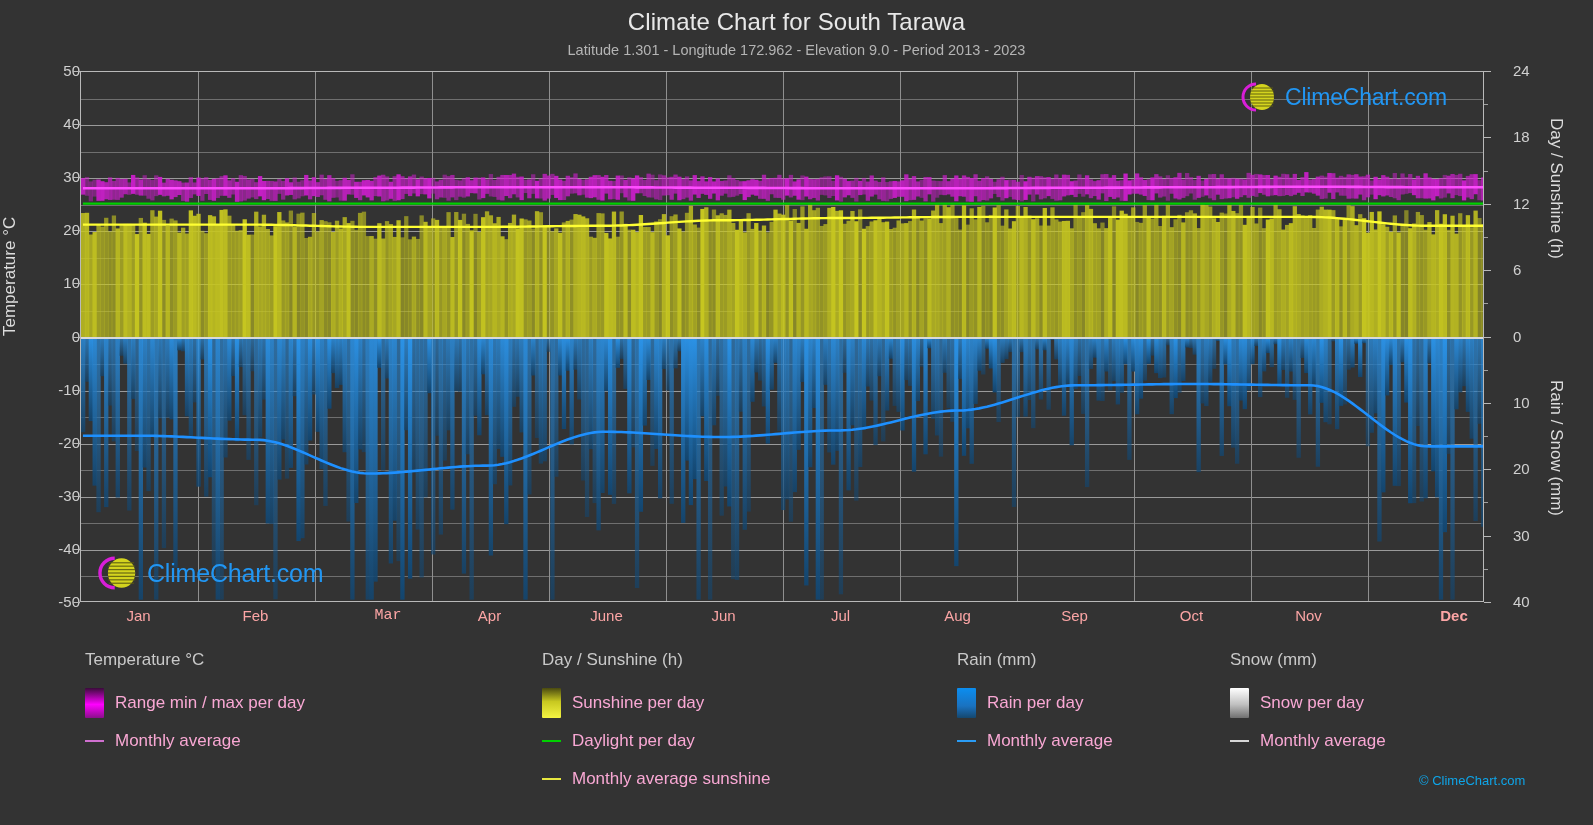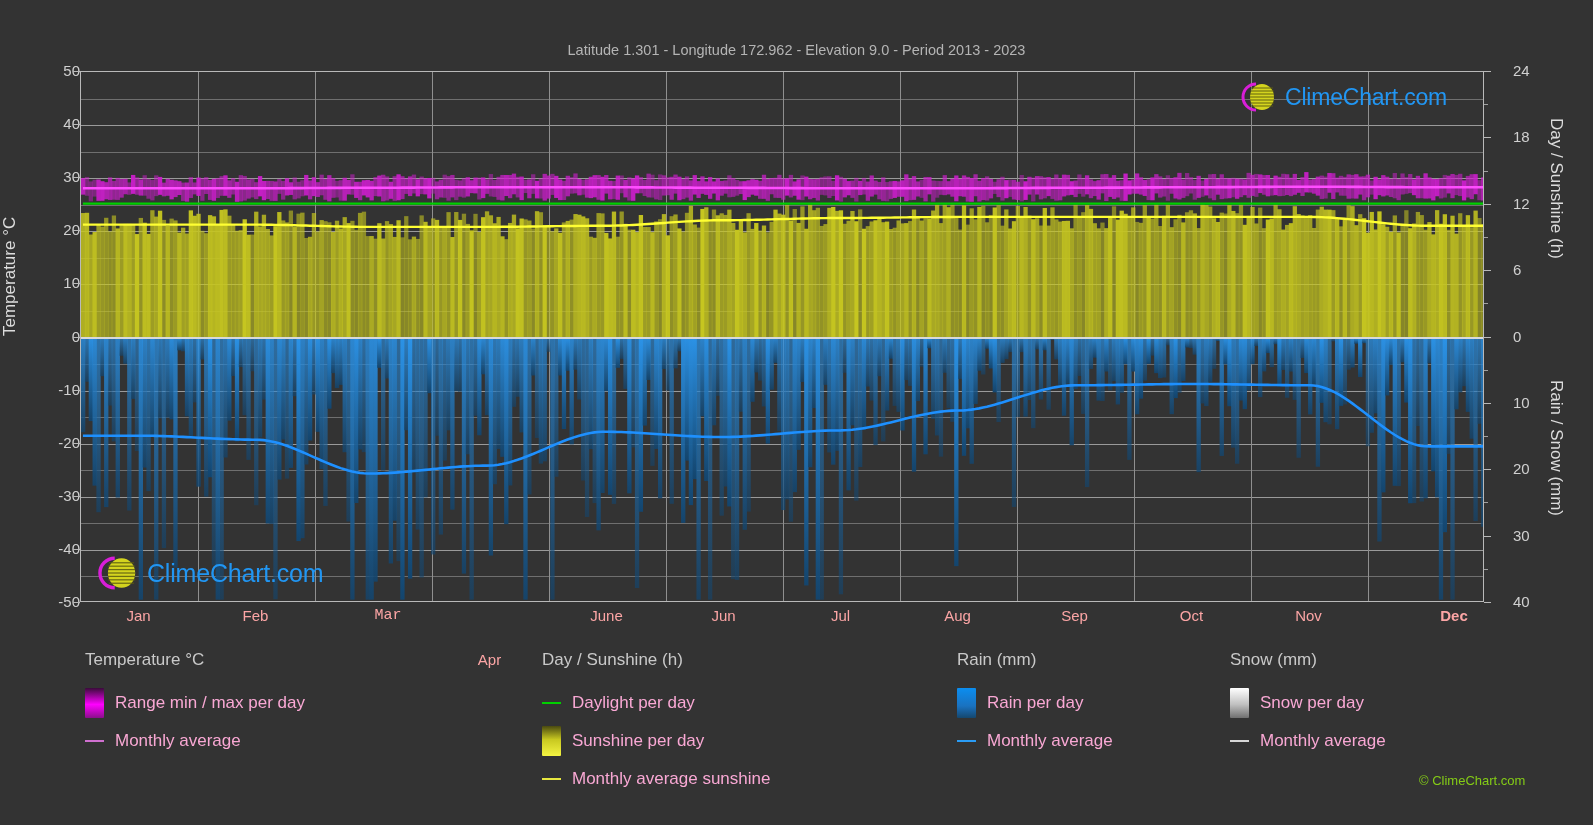--- a/index.html
+++ b/index.html
@@ -83,27 +83,28 @@
   #logo-bottom .logotext{font-size:25px;}
 
   
   #legend{position:absolute;left:0;top:650px;width:1593px;height:160px;}
   .leg-group{position:absolute;top:0;}
   .leg-head{font-size:17px;color:#c9c9c9;margin-bottom:12px;height:22px;}
   .leg-row{display:flex;align-items:center;height:38px;}
   .leg-row .lbl{font-size:17px;color:#f9a8d4;margin-left:11px;}
   .sw-box{width:19px;height:30px;border-radius:1px;flex:0 0 auto;}
   .sw-line{width:19px;height:0;border-top:2px solid #fff;flex:0 0 auto;}
-  .copyright{position:absolute;left:1419px;top:773px;font-size:13px;color:#84cc16;}
+  .copyright{position:absolute;left:1419px;top:773px;font-size:13px;color:#0ea5e9;}
 </style>
 </head>
 <body>
 
 <div id="chart-root">
 
+  <div class="chart-title">Climate Chart for South Tarawa</div>
   <div class="chart-subtitle">Latitude 1.301 - Longitude 172.962 - Elevation 9.0 - Period 2013 - 2023</div>
 
   <div class="axis-title-left">Temperature °C</div>
   <div class="axis-title-r1">Day / Sunshine (h)</div>
   <div class="axis-title-r2">Rain / Snow (mm)</div>
 
   <div id="axis-left">
       <div class="tickL" style="top: 71px;">50</div>
       <div class="tickmarkL" style="top: 71px;"></div>
       <div class="tickL" style="top: 124.1px;">40</div>
@@ -152,21 +153,21 @@
       <div class="tickmarkR" style="top: 602px;"></div>
       <div class="minortickR" style="top: 369.688px;"></div>
       <div class="minortickR" style="top: 436.062px;"></div>
       <div class="minortickR" style="top: 502.438px;"></div>
       <div class="minortickR" style="top: 568.812px;"></div>
     </div>
   <div id="axis-x">
       <div class="xlabel" style="left: 138.5px;">Jan</div>
       <div class="xlabel" style="left: 255.5px;">Feb</div>
       <div class="xlabel" style="left: 388px; font-family: Liberation Mono, monospace;">Mar</div>
-      <div class="xlabel" style="left: 489.5px; margin-top: 44px;">Apr</div>
+      <div class="xlabel" style="left: 489.5px;">Apr</div>
       <div class="xlabel" style="left: 606.5px;">June</div>
       <div class="xlabel" style="left: 723.5px;">Jun</div>
       <div class="xlabel" style="left: 840.5px;">Jul</div>
       <div class="xlabel" style="left: 957.5px;">Aug</div>
       <div class="xlabel" style="left: 1074.5px;">Sep</div>
       <div class="xlabel" style="left: 1191.5px;">Oct</div>
       <div class="xlabel" style="left: 1308.5px;">Nov</div>
       <div class="xlabel" style="left: 1454px; font-weight: bold;">Dec</div>
     </div>
 
@@ -1368,26 +1369,26 @@
           <span class="lbl">Range min / max per day</span>
         </div>
         <div class="leg-row">
           <div class="sw-line" style="border-top-color: rgb(208, 112, 208);"></div>
           <span class="lbl">Monthly average</span>
         </div>
       </div>
       <div class="leg-group" style="left: 542px;">
         <div class="leg-head">Day / Sunshine (h)</div>
         <div class="leg-row">
+          <div class="sw-box" style="background: linear-gradient(rgb(74, 74, 16) 0%, rgb(200, 200, 32) 45%, rgb(244, 244, 66) 100%);"></div>
+          <span class="lbl">Sunshine per day</span>
+        </div>
+        <div class="leg-row">
           <div class="sw-line" style="border-top-color: rgb(0, 208, 0);"></div>
           <span class="lbl">Daylight per day</span>
-        </div>
-        <div class="leg-row">
-          <div class="sw-box" style="background: linear-gradient(rgb(74, 74, 16) 0%, rgb(200, 200, 32) 45%, rgb(244, 244, 66) 100%);"></div>
-          <span class="lbl">Sunshine per day</span>
         </div>
         <div class="leg-row">
           <div class="sw-line" style="border-top-color: rgb(232, 232, 64);"></div>
           <span class="lbl">Monthly average sunshine</span>
         </div>
       </div>
       <div class="leg-group" style="left: 925px; margin-left: 32px;">
         <div class="leg-head">Rain (mm)</div>
         <div class="leg-row">
           <div class="sw-box" style="background: linear-gradient(rgb(11, 142, 240) 0%, rgb(26, 114, 192) 60%, rgb(21, 71, 110) 100%);"></div>

